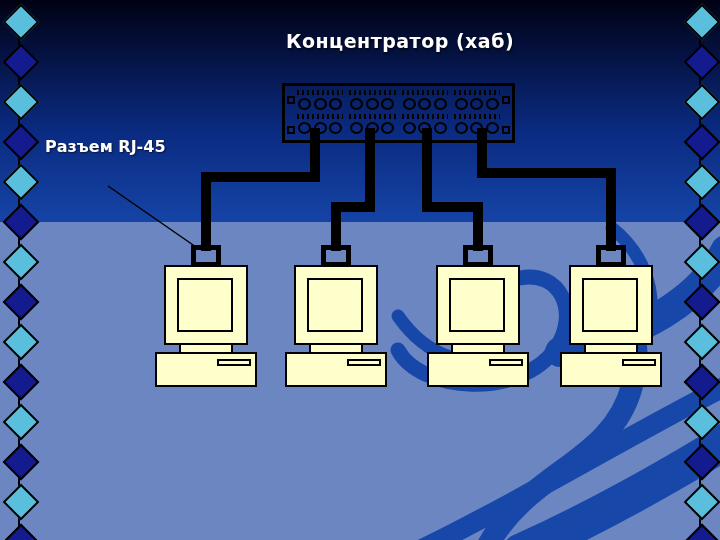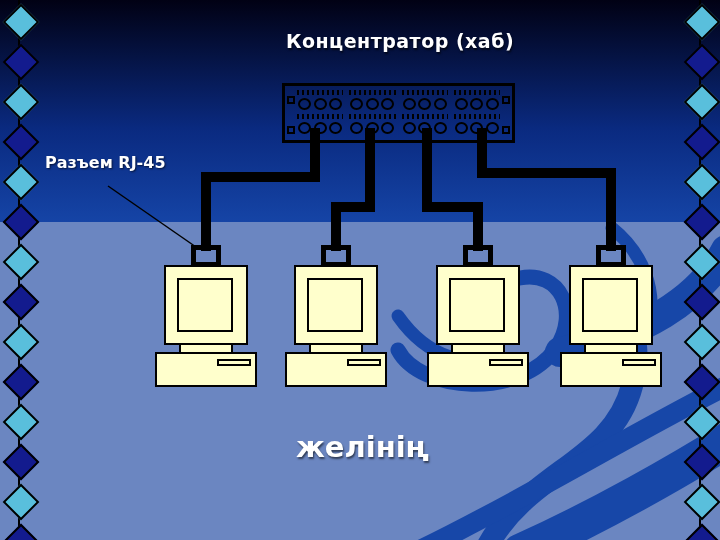--- a/index.html
+++ b/index.html
@@ -26,21 +26,21 @@
     position:absolute;left:8px;width:22px;height:22px;
     border:2px solid var(--outline);transform:rotate(45deg);
   }
 
   .title{
     position:absolute;top:30px;left:90px;right:10px;text-align:center;
     font-size:19px;font-weight:bold;color:var(--text);letter-spacing:.5px;
     text-shadow:1px 2px 2px rgba(0,0,0,.6);
   }
   .rj45-label{
-    position:absolute;left:45px;top:153px;
+    position:absolute;left:45px;top:137px;
     font-size:16px;font-weight:bold;color:var(--text);
     text-shadow:1px 1px 2px rgba(0,0,0,.6);
   }
 
   .hub{
     position:absolute;left:282px;top:83px;width:233px;height:60px;
     border:3px solid var(--outline);box-sizing:border-box;
     display:flex;flex-direction:column;justify-content:space-evenly;
     padding:2px 12px;
   }
@@ -269,16 +269,15 @@
         <div class="neck"></div>
         <div class="base">
           <div class="slot"></div>
         </div>
       </div>
     </div>
 
   <div class="rj45-label">Разъем RJ-45</div>
 
   <div class="caption">
-    <div>желінің</div>
   </div>
 
 </div>
 
 </body></html>

